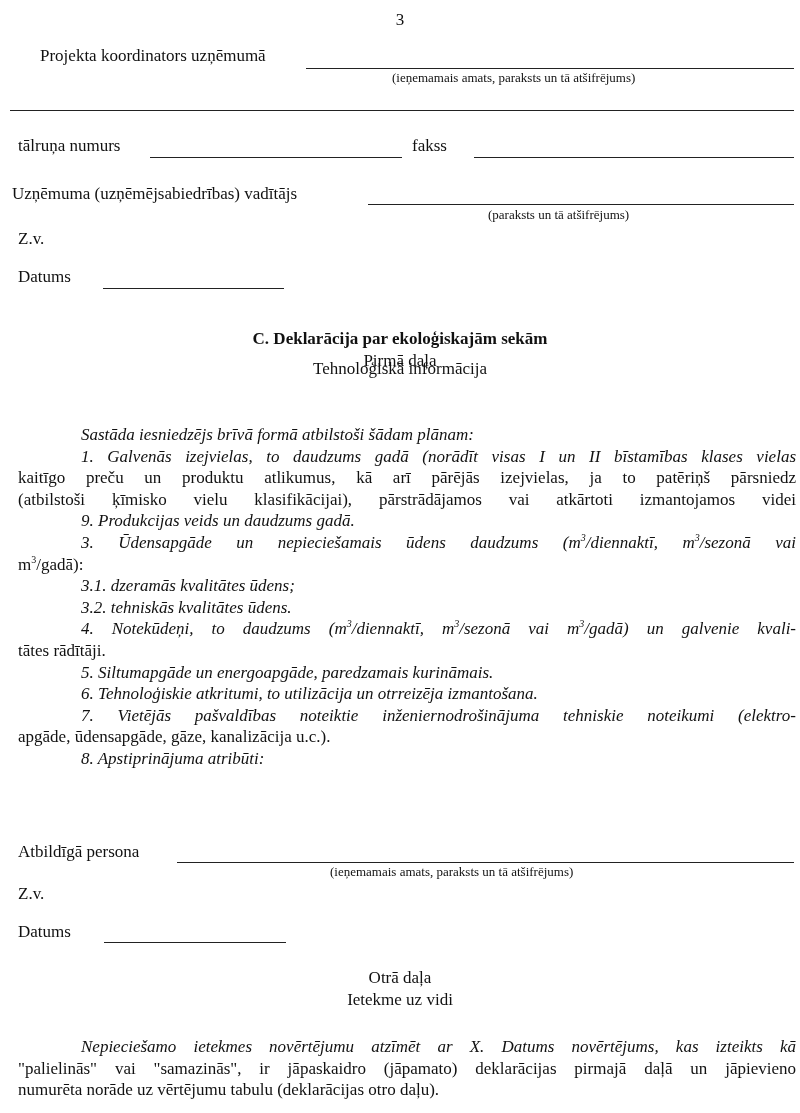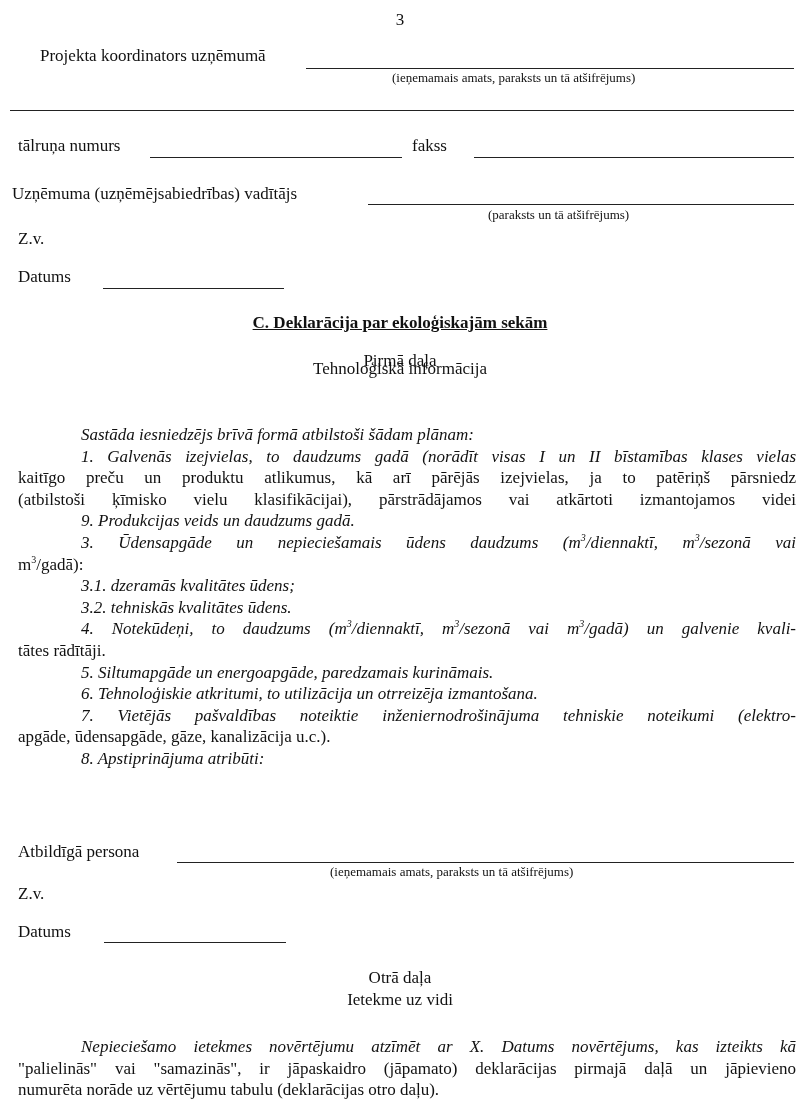--- a/index.html
+++ b/index.html
@@ -10,21 +10,21 @@
     }
     .abs { position: absolute; white-space: nowrap; }
     .rule { position: absolute; height: 0; border-top: 1.5px solid #222; }
     .caption { position: absolute; font-size: 13px; white-space: nowrap; }
     .center { position: absolute; left: 0; width: 800px; text-align: center; }
     .para { position: absolute; left: 18px; width: 778px; line-height: 21.6px; text-align: justify; }
     .indent { text-indent: 63px; font-style: italic; }
     .line { display: block; }
     .just { text-align: justify; text-align-last: justify; }
     sup { font-size: 10px; line-height: 0; vertical-align: super; }
-    h2 { margin: 0; font-size: 17px; font-weight: bold; text-decoration: underline; }
+    h2 { margin: 16px; font-size: 17px; font-weight: bold; }
   </style>
 </head>
 <body>
 
 <div class="center" style="top:10px;">3</div>
 
 <div class="abs" style="left:18px; top:46px;margin-left:22px;">Projekta koordinators uzņēmumā</div>
 <div class="rule" style="left:306px; width:488px; top:68px;"></div>
 <div class="caption" style="left:392px; top:70px;">(ieņemamais amats, paraksts un tā atšifrējums)</div>
 <div class="rule" style="left:10px; width:784px; top:110px;"></div>

